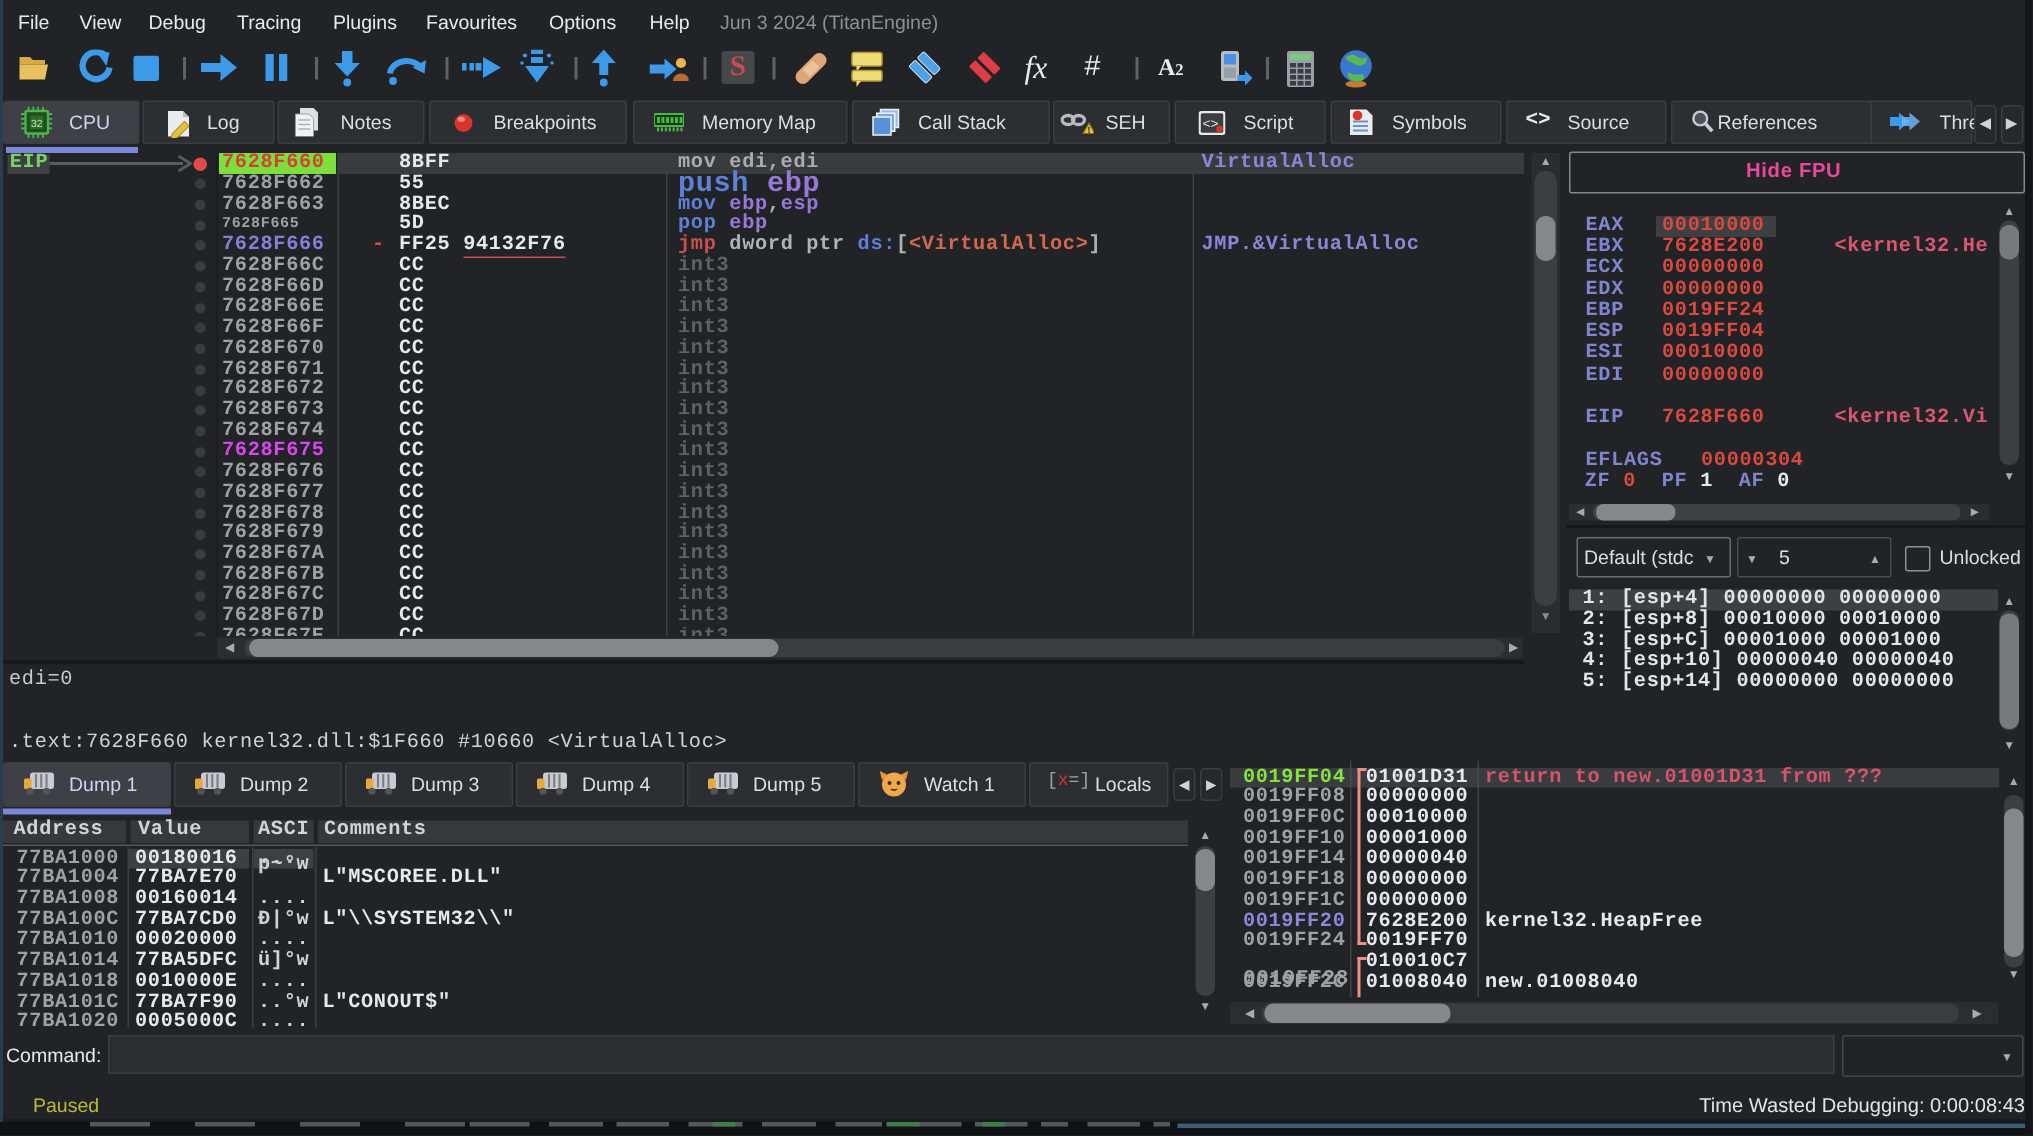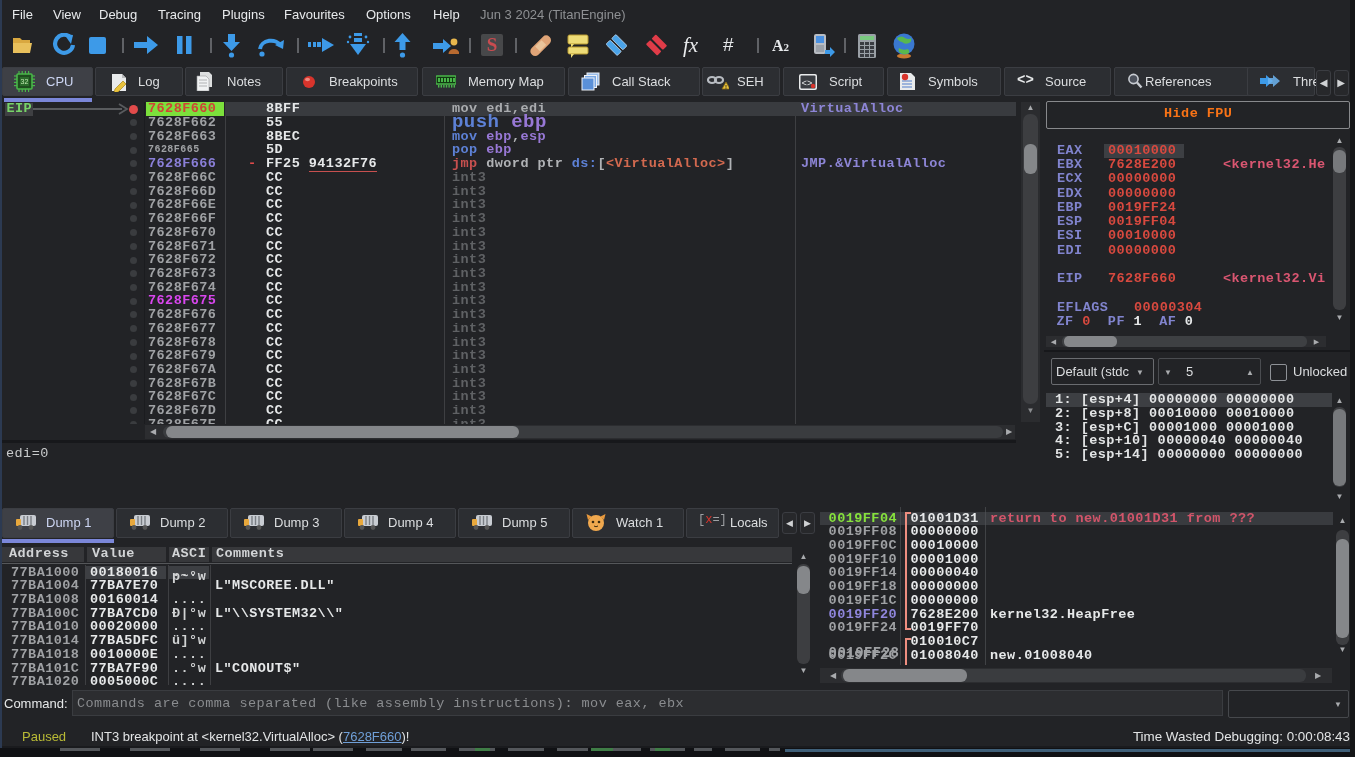--- a/index.html
+++ b/index.html
@@ -378,23 +378,24 @@
 <div style="position:absolute;left:1024px;top:102px;width:13px;height:12px;color:#a9abae;font-size:8px;text-align:center;line-height:12px;">▲</div>
 <div style="position:absolute;left:1024px;top:405px;width:13px;height:12px;color:#8b8d90;font-size:8px;text-align:center;line-height:12px;">▼</div>
 <div style="position:absolute;left:145px;top:425px;width:870px;height:14px;background:#2c2d30;"></div>
 <div style="position:absolute;left:147px;top:426px;width:12px;height:12px;color:#a9abae;font-size:8px;text-align:center;line-height:12px;">◀</div>
 <div style="position:absolute;left:163px;top:426px;width:840px;height:12px;background:#3a3c3f;border-radius:6px;"></div>
 <div style="position:absolute;left:166px;top:426px;width:353px;height:12px;background:#85878a;border-radius:6px;"></div>
 <div style="position:absolute;left:1003px;top:426px;width:12px;height:12px;color:#a9abae;font-size:8px;text-align:center;line-height:12px;">▶</div>
 <div style="position:absolute;left:0px;top:440px;width:1016px;height:3px;background:#17181b;"></div>
 <div style="position:absolute;left:0px;top:443px;width:1016px;height:62px;background:#222326;"></div>
 <div style="position:absolute;left:6px;top:446.5px;height:13.72px;line-height:13.72px;font-family:'Liberation Mono',monospace;font-size:13.5px;font-weight:normal;letter-spacing:0.45px;white-space:pre;color:#c8cacb;">edi=0</div>
+<div style="position:absolute;left:6px;top:489px;height:13.72px;line-height:13.72px;font-family:'Liberation Mono',monospace;font-size:13.5px;font-weight:normal;letter-spacing:0.45px;white-space:pre;color:#d0d2d3;">.text:7628F660 kernel32.dll:$1F660 #10660 &lt;VirtualAlloc&gt;</div>
 <div style="position:absolute;left:1044px;top:100px;width:309px;height:405px;background:#222326;"></div>
 <div style="position:absolute;left:1046px;top:100.5px;width:304px;height:28px;background:#222326;border:1.5px solid #88898c;border-radius:2px;"></div>
-<div style="position:absolute;left:1164px;top:107px;height:13.72px;line-height:13.72px;font-family:Liberation Mono, monospace;font-size:13.5px;font-weight:bold;letter-spacing:0.45px;white-space:pre;color:#f97316;">Hide FPU</div>
+<div style="position:absolute;left:1164px;top:107px;height:13.72px;line-height:13.72px;font-family:Liberation Sans, sans-serif;font-size:13.5px;font-weight:bold;letter-spacing:0.45px;white-space:pre;color:#ec4899;">Hide FPU</div>
 <div style="position:absolute;left:1057px;top:144.0px;height:13.72px;line-height:13.72px;font-family:'Liberation Mono',monospace;font-size:13.5px;font-weight:bold;letter-spacing:0.45px;white-space:pre;color:#8184ce;">EAX</div>
 <div style="position:absolute;left:1104px;top:144.0px;width:80px;height:13.72px;background:#3d3f43;"></div>
 <div style="position:absolute;left:1108px;top:144.0px;height:13.72px;line-height:13.72px;font-family:'Liberation Mono',monospace;font-size:13.5px;font-weight:bold;letter-spacing:0.45px;white-space:pre;color:#d8493f;">00010000</div>
 <div style="position:absolute;left:1057px;top:158.22px;height:13.72px;line-height:13.72px;font-family:'Liberation Mono',monospace;font-size:13.5px;font-weight:bold;letter-spacing:0.45px;white-space:pre;color:#8184ce;">EBX</div>
 <div style="position:absolute;left:1108px;top:158.22px;height:13.72px;line-height:13.72px;font-family:'Liberation Mono',monospace;font-size:13.5px;font-weight:bold;letter-spacing:0.45px;white-space:pre;color:#d8493f;">7628E200</div>
 <div style="position:absolute;left:1223px;top:158.22px;height:13.72px;line-height:13.72px;font-family:'Liberation Mono',monospace;font-size:13.5px;font-weight:bold;letter-spacing:0.45px;white-space:pre;color:#da5671;">&lt;kernel32.He</div>
 <div style="position:absolute;left:1057px;top:172.44px;height:13.72px;line-height:13.72px;font-family:'Liberation Mono',monospace;font-size:13.5px;font-weight:bold;letter-spacing:0.45px;white-space:pre;color:#8184ce;">ECX</div>
 <div style="position:absolute;left:1108px;top:172.44px;height:13.72px;line-height:13.72px;font-family:'Liberation Mono',monospace;font-size:13.5px;font-weight:bold;letter-spacing:0.45px;white-space:pre;color:#d8493f;">00000000</div>
 <div style="position:absolute;left:1057px;top:186.66px;height:13.72px;line-height:13.72px;font-family:'Liberation Mono',monospace;font-size:13.5px;font-weight:bold;letter-spacing:0.45px;white-space:pre;color:#8184ce;">EDX</div>
 <div style="position:absolute;left:1108px;top:186.66px;height:13.72px;line-height:13.72px;font-family:'Liberation Mono',monospace;font-size:13.5px;font-weight:bold;letter-spacing:0.45px;white-space:pre;color:#d8493f;">00000000</div>
@@ -616,27 +617,25 @@
 <div style="position:absolute;left:1336px;top:515px;width:13px;height:12px;color:#a9abae;font-size:8px;text-align:center;line-height:12px;">▲</div>
 <div style="position:absolute;left:1336px;top:644px;width:13px;height:12px;color:#a9abae;font-size:8px;text-align:center;line-height:12px;">▼</div>
 <div style="position:absolute;left:820px;top:668px;width:512px;height:15px;background:#2c2d30;"></div>
 <div style="position:absolute;left:827px;top:670px;width:12px;height:12px;color:#a9abae;font-size:8px;text-align:center;line-height:12px;">◀</div>
 <div style="position:absolute;left:841px;top:669px;width:465px;height:13px;background:#3a3c3f;border-radius:6px;"></div>
 <div style="position:absolute;left:843px;top:669px;width:124px;height:13px;background:#85878a;border-radius:6px;"></div>
 <div style="position:absolute;left:1312px;top:670px;width:12px;height:12px;color:#a9abae;font-size:8px;text-align:center;line-height:12px;">▶</div>
 <div style="position:absolute;left:0px;top:686px;width:1355px;height:36px;background:#222326;"></div>
 <div style="position:absolute;left:4px;top:696px;font-family:'Liberation Sans',sans-serif;font-size:13px;color:#e6e8e9;white-space:nowrap;">Command:</div>
 <div style="position:absolute;left:71.5px;top:690px;width:1151px;height:26px;background:#2c2d30;border:1px solid #3a3c40;"></div>
-<div style="position:absolute;left:77px;top:696.5px;height:13.72px;line-height:13.72px;font-family:'Liberation Mono',monospace;font-size:13.5px;font-weight:normal;letter-spacing:0.45px;white-space:pre;color:#8a8c8f;">Commands are comma separated (like assembly instructions): mov eax, ebx</div>
 <div style="position:absolute;left:1228px;top:690px;width:121px;height:28px;background:#222326;border:1px solid #46484c;border-radius:2px;"></div>
 <div style="position:absolute;left:1238px;top:697px;font-family:'Liberation Sans',sans-serif;font-size:13px;color:#dcdee0;white-space:nowrap;margin-top:25px;">Default</div>
 <div style="position:absolute;left:1334px;top:700px;width:10px;height:8px;color:#a9abae;font-size:8px;">▼</div>
 <div style="position:absolute;left:0px;top:722px;width:1355px;height:26px;background:#222326;"></div>
 <div style="position:absolute;left:22px;top:729px;font-family:'Liberation Sans',sans-serif;font-size:13px;color:#b9ba35;white-space:nowrap;">Paused</div>
-<div style="position:absolute;left:91px;top:729px;font-family:'Liberation Sans',sans-serif;font-size:13px;color:#e2e4e5;white-space:nowrap;">INT3 breakpoint at &lt;kernel32.VirtualAlloc&gt; (<span style="color:#6f9fd8;text-decoration:underline;">7628F660</span>)!</div>
 <div style="position:absolute;right:5px;top:729px;font-family:'Liberation Sans',sans-serif;font-size:13.4px;color:#e2e4e5;white-space:nowrap;">Time Wasted Debugging: 0:00:08:43</div>
 <div style="position:absolute;left:0px;top:748px;width:1355px;height:9px;background:#101114;"></div>
 <div style="position:absolute;left:0px;top:746px;width:1355px;height:2px;background:#1a1b1e;"></div>
 <div style="position:absolute;left:60px;top:747.5px;width:40px;height:3px;background:#54575b;"></div>
 <div style="position:absolute;left:130px;top:747.5px;width:40px;height:3px;background:#54575b;"></div>
 <div style="position:absolute;left:200px;top:747.5px;width:40px;height:3px;background:#54575b;"></div>
 <div style="position:absolute;left:270px;top:747.5px;width:40px;height:3px;background:#54575b;"></div>
 <div style="position:absolute;left:313px;top:747.5px;width:40px;height:3px;background:#54575b;"></div>
 <div style="position:absolute;left:366px;top:747.5px;width:36px;height:3px;background:#54575b;"></div>
 <div style="position:absolute;left:411px;top:747.5px;width:35px;height:3px;background:#54575b;"></div>

